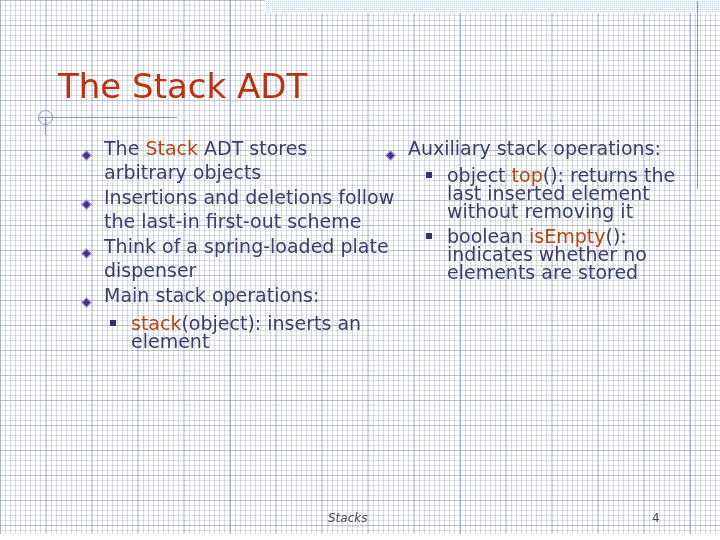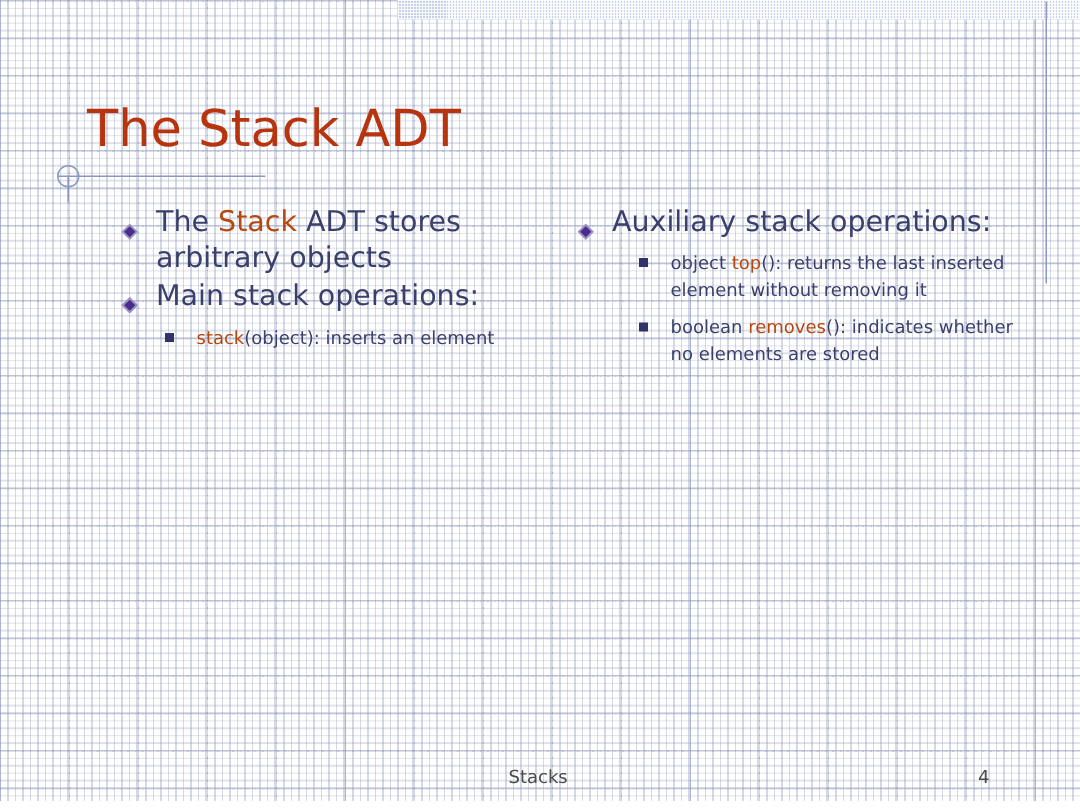--- a/index.html
+++ b/index.html
@@ -147,21 +147,21 @@
   ul.lvl2 {
     list-style: none;
     margin: 3px 0 0 0;
     padding: 0;
   }
   ul.lvl2 > li.item2 {
     position: relative;
     padding-left: 27px;
     margin: 0 0 1px 0;
     color: #3b3f6b;
-    font-size: 12px;
+    font-size: 19px;
     line-height: 18px;
   }
   ul.lvl2 > li.item2 > .bullet2 {
     position: absolute;
     left: 6px;
     top: 6px;
     width: 6px;
     height: 6px;
     background: #32336b;
   }
@@ -170,24 +170,25 @@
   #col-right ul.lvl2.sub-indent { margin-left: 38px; margin-top: 6px; }
   #col-left  ul.lvl2.sub-indent { margin-left: 26px; margin-top: 7px; }
   #col-left  ul.lvl2.sub-indent > li.item2 { margin-bottom: 2px; }
   #col-right ul.lvl2.sub-indent > li.item2 { margin-bottom: 7px; }
 
   .kw { color: #b8460f; }
 
   
   #footer-label {
     position: absolute;
-    left: 339px;
+    left: 328px;
     top: 511px;
     font-size: 12px;
     color: #4a4a4a;
+    font-style: italic;
   }
   #footer-page {
     position: absolute;
     left: 652px;
     top: 511px;
     font-size: 12px;
     color: #4a4a4a;
   }
 </style>
 </head>
@@ -217,23 +218,31 @@
           </svg>
         </span><span>The </span><span class="kw">Stack</span><span> ADT stores arbitrary objects</span>
       </li>
 
       <li class="item1">
         <span class="bullet1">
           <svg viewBox="0 0 11 11" width="11" height="11" aria-hidden="true">
             <polygon points="5.5,0 11,5.5 5.5,11 0,5.5" fill="#9a93c4"></polygon>
             <polygon points="5.5,1.8 9.2,5.5 5.5,9.2 1.8,5.5" fill="#4b2b8c"></polygon>
           </svg>
-        </span>
-      </li>
-
+        </span><span>Insertions and deletions follow the last-in first-out scheme</span>
+      </li>
+
+      <li class="item1">
+        <span class="bullet1">
+          <svg viewBox="0 0 11 11" width="11" height="11" aria-hidden="true">
+            <polygon points="5.5,0 11,5.5 5.5,11 0,5.5" fill="#9a93c4"></polygon>
+            <polygon points="5.5,1.8 9.2,5.5 5.5,9.2 1.8,5.5" fill="#4b2b8c"></polygon>
+          </svg>
+        </span><span>Think of a spring-loaded plate dispenser</span>
+      </li>
 
       <li class="item1">
         <span class="bullet1">
           <svg viewBox="0 0 11 11" width="11" height="11" aria-hidden="true">
             <polygon points="5.5,0 11,5.5 5.5,11 0,5.5" fill="#9a93c4"></polygon>
             <polygon points="5.5,1.8 9.2,5.5 5.5,9.2 1.8,5.5" fill="#4b2b8c"></polygon>
           </svg>
         </span><span>Main stack operations:</span>
       </li>
     </ul>
@@ -255,21 +264,21 @@
           </svg>
         </span><span>Auxiliary stack operations:</span>
       </li>
     </ul>
 
     <ul class="lvl2 sub-indent">
       <li class="item2">
         <span class="bullet2"></span><span>object </span><span class="kw">top</span><span>(): returns the last inserted element without removing it</span>
       </li>
       <li class="item2">
-        <span class="bullet2"></span><span>boolean </span><span class="kw">removes</span><span>(): indicates whether no elements are stored</span>
+        <span class="bullet2"></span><span>boolean </span><span class="kw">isEmpty</span><span>(): indicates whether no elements are stored</span>
       </li>
     </ul>
   </div>
 
   <div id="footer-label">Stacks</div>
   <div id="footer-page">4</div>
 
 </div>
 
 </body></html>

